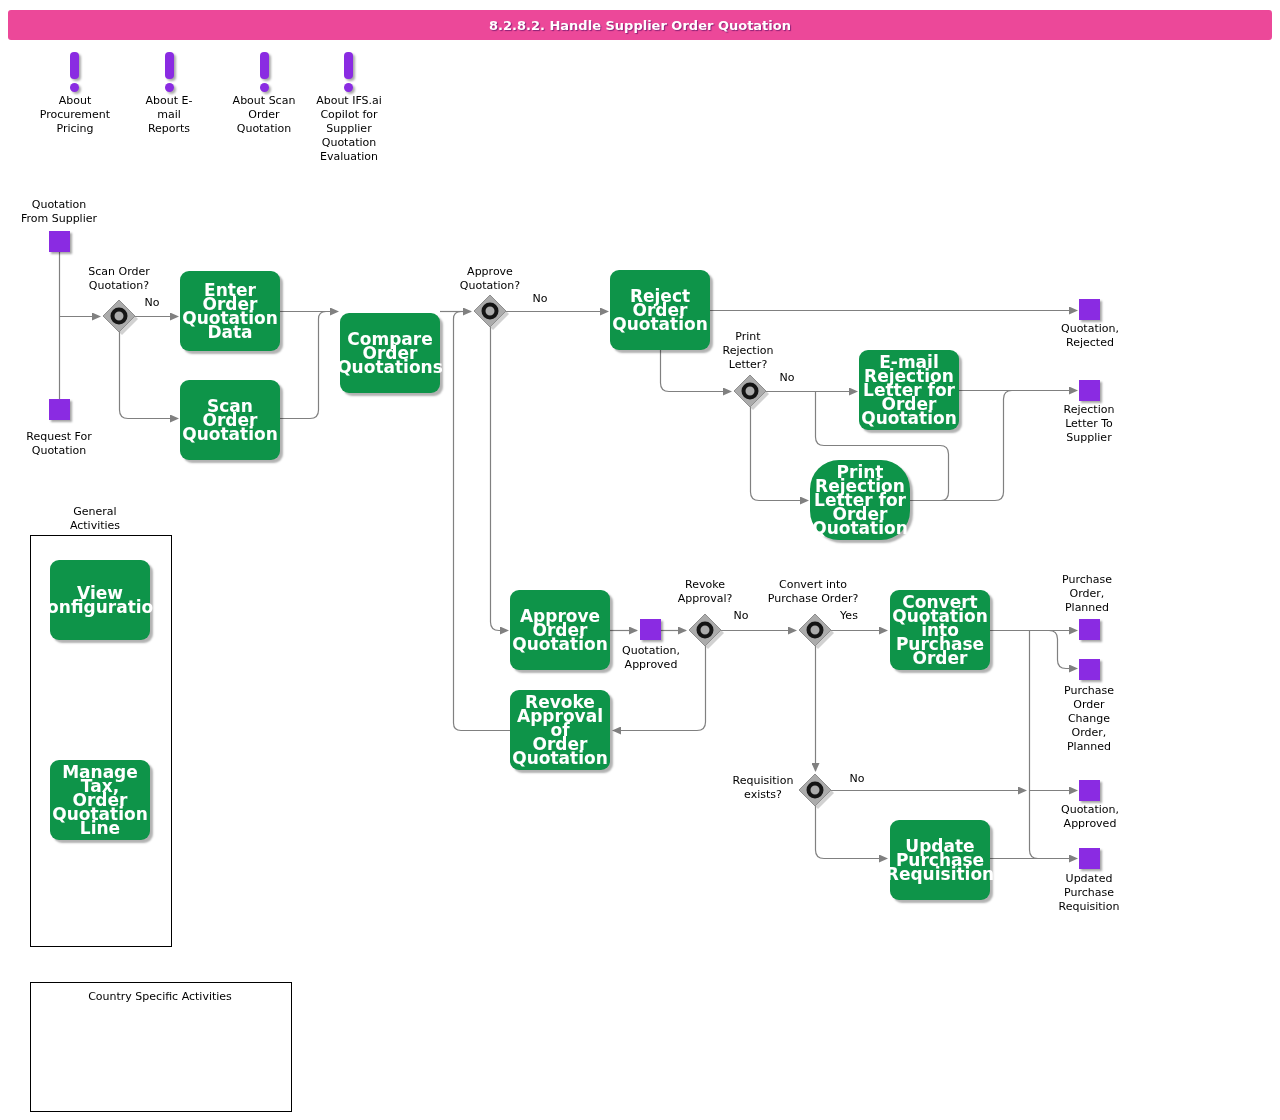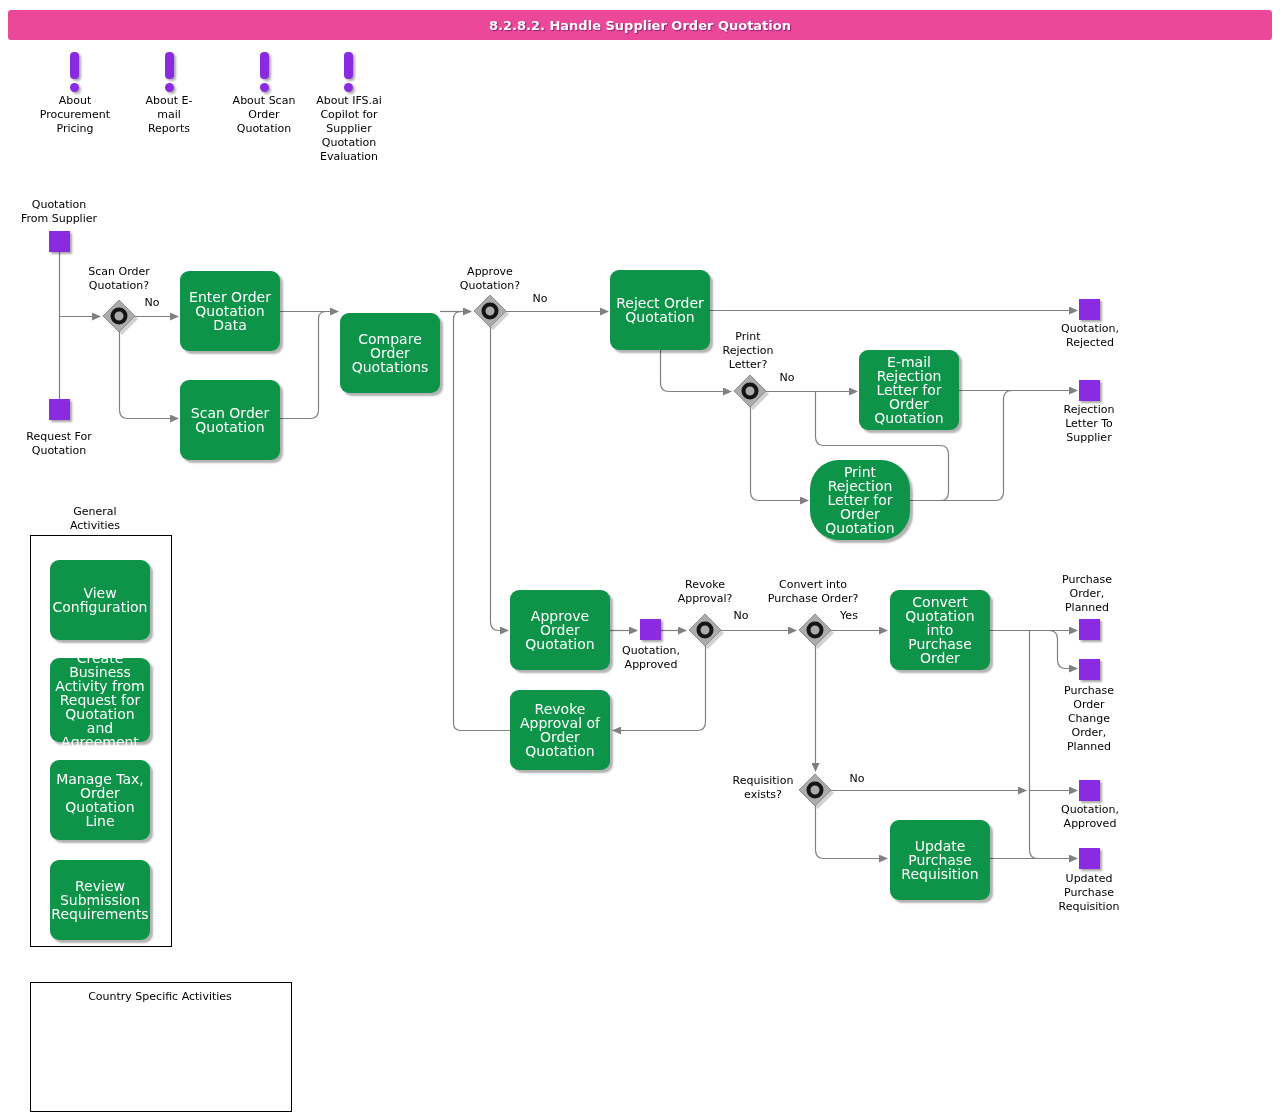--- a/index.html
+++ b/index.html
@@ -4,23 +4,23 @@
 <style>
   html,body{margin:0;padding:0;background:#fff;}
   .canvas{position:relative;width:1280px;height:1120px;background:#fff;
           font-family:"DejaVu Sans","Liberation Sans",sans-serif;overflow:hidden;}
   svg.wires{position:absolute;left:0;top:0;width:1280px;height:1120px;z-index:1;}
   .banner{position:absolute;left:8px;top:10px;width:1264px;height:30px;background:#ec4899;
           border-radius:3px;color:#fff;font-weight:bold;font-size:13px;display:flex;
           align-items:center;justify-content:center;z-index:2;
           text-shadow:1px 1px 1px rgba(60,0,90,.55);}
   .task{position:absolute;width:100px;height:80px;background:#0E9449;border-radius:9px;
-        color:#fff;font-size:14px;line-height:14px;text-align:center;white-space:pre-line;
+        color:#fff;font-size:17px;line-height:14px;text-align:center;white-space:pre-line;
         display:flex;align-items:center;justify-content:center;z-index:2;
-        box-shadow:3px 3px 2px rgba(0,0,0,.30);}
+        box-shadow:3px 3px 2px rgba(0,0,0,.30);font-weight:bold;}
   .event{position:absolute;width:21px;height:21px;background:#8A2BE2;z-index:2;
          box-shadow:2px 2px 2px rgba(0,0,0,.35);}
   .lbl{position:absolute;font-size:11px;line-height:14px;color:#000;text-align:center;
        white-space:pre-line;z-index:2;}
   .grp{position:absolute;background:#fff;border:1px solid #000;z-index:1;}
   .note-ic{position:absolute;width:9px;z-index:2;filter:drop-shadow(2px 2px 1px #aaa);}
   .note-ic .bar{width:9px;height:27px;background:#8A2BE2;border-radius:4px;}
   .note-ic .dot{width:9px;height:9px;background:#8A2BE2;border-radius:50%;margin-top:4px;}
   
   .t-enter{left:180px;top:271px;}   .t-scan{left:180px;top:380px;}
@@ -244,28 +244,20 @@
   <div class="event e9"></div>
   <div class="lbl l-e9">Updated
 Purchase
 Requisition</div>
 
   <div class="lbl l-g1">General
 Activities</div>
   <div class="grp g-general"></div>
   <div class="task b-view">View
 Configuration</div>
-  <div class="task b-create">Create Business
-Activity from
-Request for
-Quotation and
-Agreement</div>
   <div class="task b-tax">Manage Tax,
 Order Quotation
 Line</div>
-  <div class="task b-review">Review
-Submission
-Requirements</div>
 
   <div class="grp g-country"></div>
   <div class="lbl l-g2">Country Specific Activities</div>
 
 </div>
 
 </body></html>

